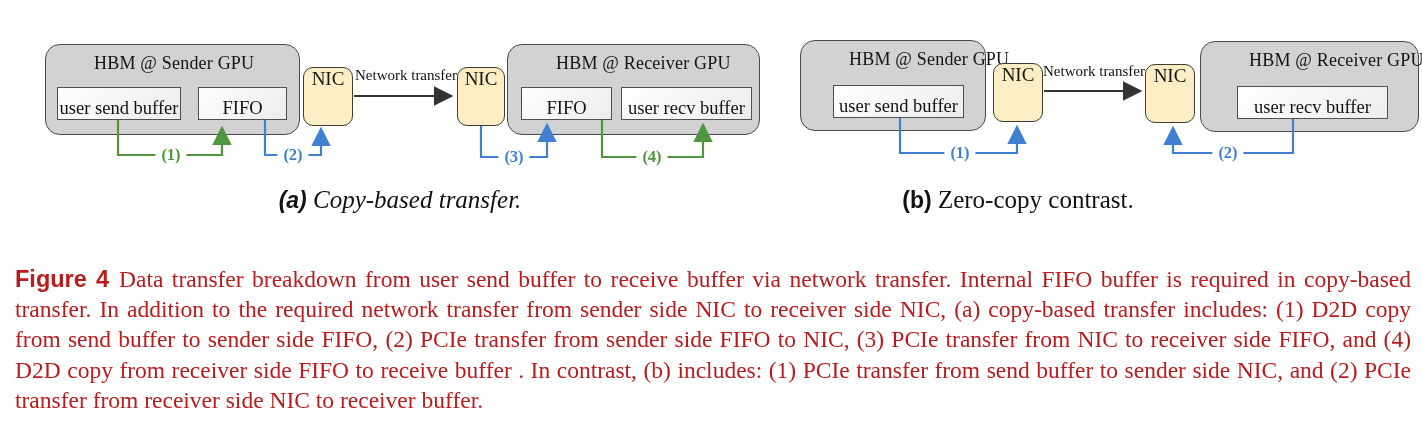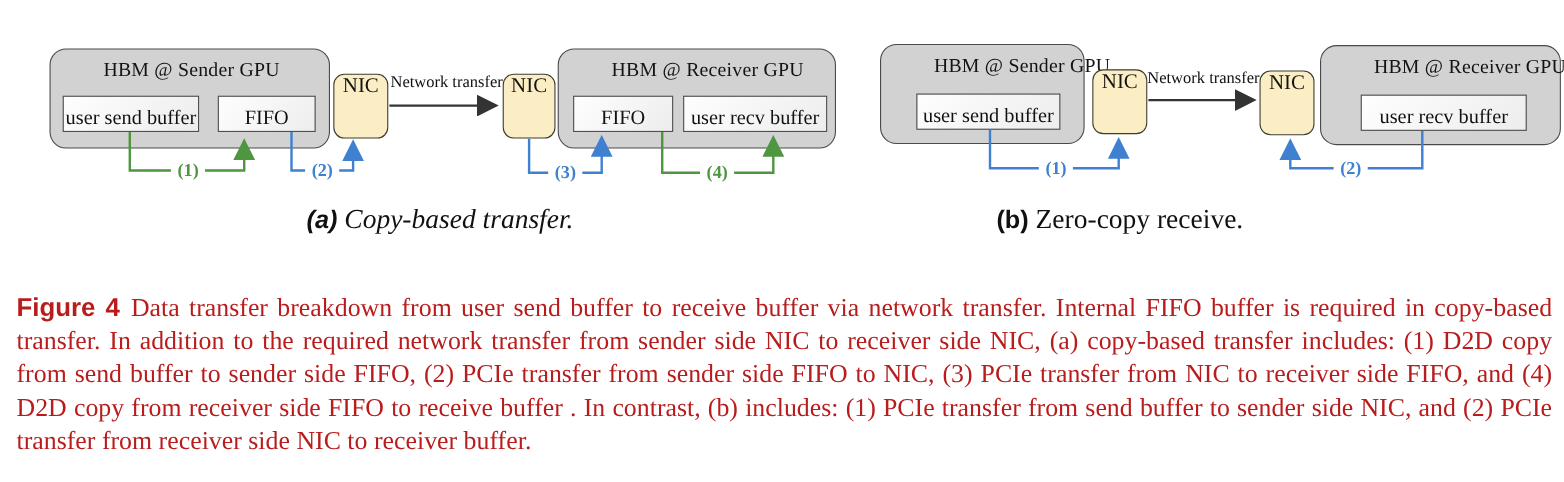--- a/index.html
+++ b/index.html
@@ -142,20 +142,20 @@
   <div class="steplabel green" style="left:652px; top:157px;">(4)</div>
   <div class="steplabel blue" style="left:960px; top:153px;">(1)</div>
   <div class="steplabel blue" style="left:1228px; top:153px;">(2)</div>
 
   <div class="subcap" style="left:400px; top:186px;font-style:italic;">
     <span class="bold-label">(a)</span>
     <span>Copy-based transfer.</span>
   </div>
   <div class="subcap" style="left:1018px; top:186px;">
     <span class="bold-label">(b)</span>
-    <span>Zero-copy receive.</span>
+    <span>Zero-copy contrast.</span>
   </div>
 
   <p class="caption">
     <span class="figlabel">Figure 4</span><span>Data transfer breakdown from user send buffer to receive buffer via network transfer. Internal FIFO buffer is required in copy-based transfer. In addition to the required network transfer from sender side NIC to receiver side NIC, (a) copy-based transfer includes: (1) D2D copy from send buffer to sender side FIFO, (2) PCIe transfer from sender side FIFO to NIC, (3) PCIe transfer from NIC to receiver side FIFO, and (4) D2D copy from receiver side FIFO to receive buffer . In contrast, (b) includes: (1) PCIe transfer from send buffer to sender side NIC, and (2) PCIe transfer from receiver side NIC to receiver buffer.</span>
   </p>
 
 </div>
 
 </body></html>

